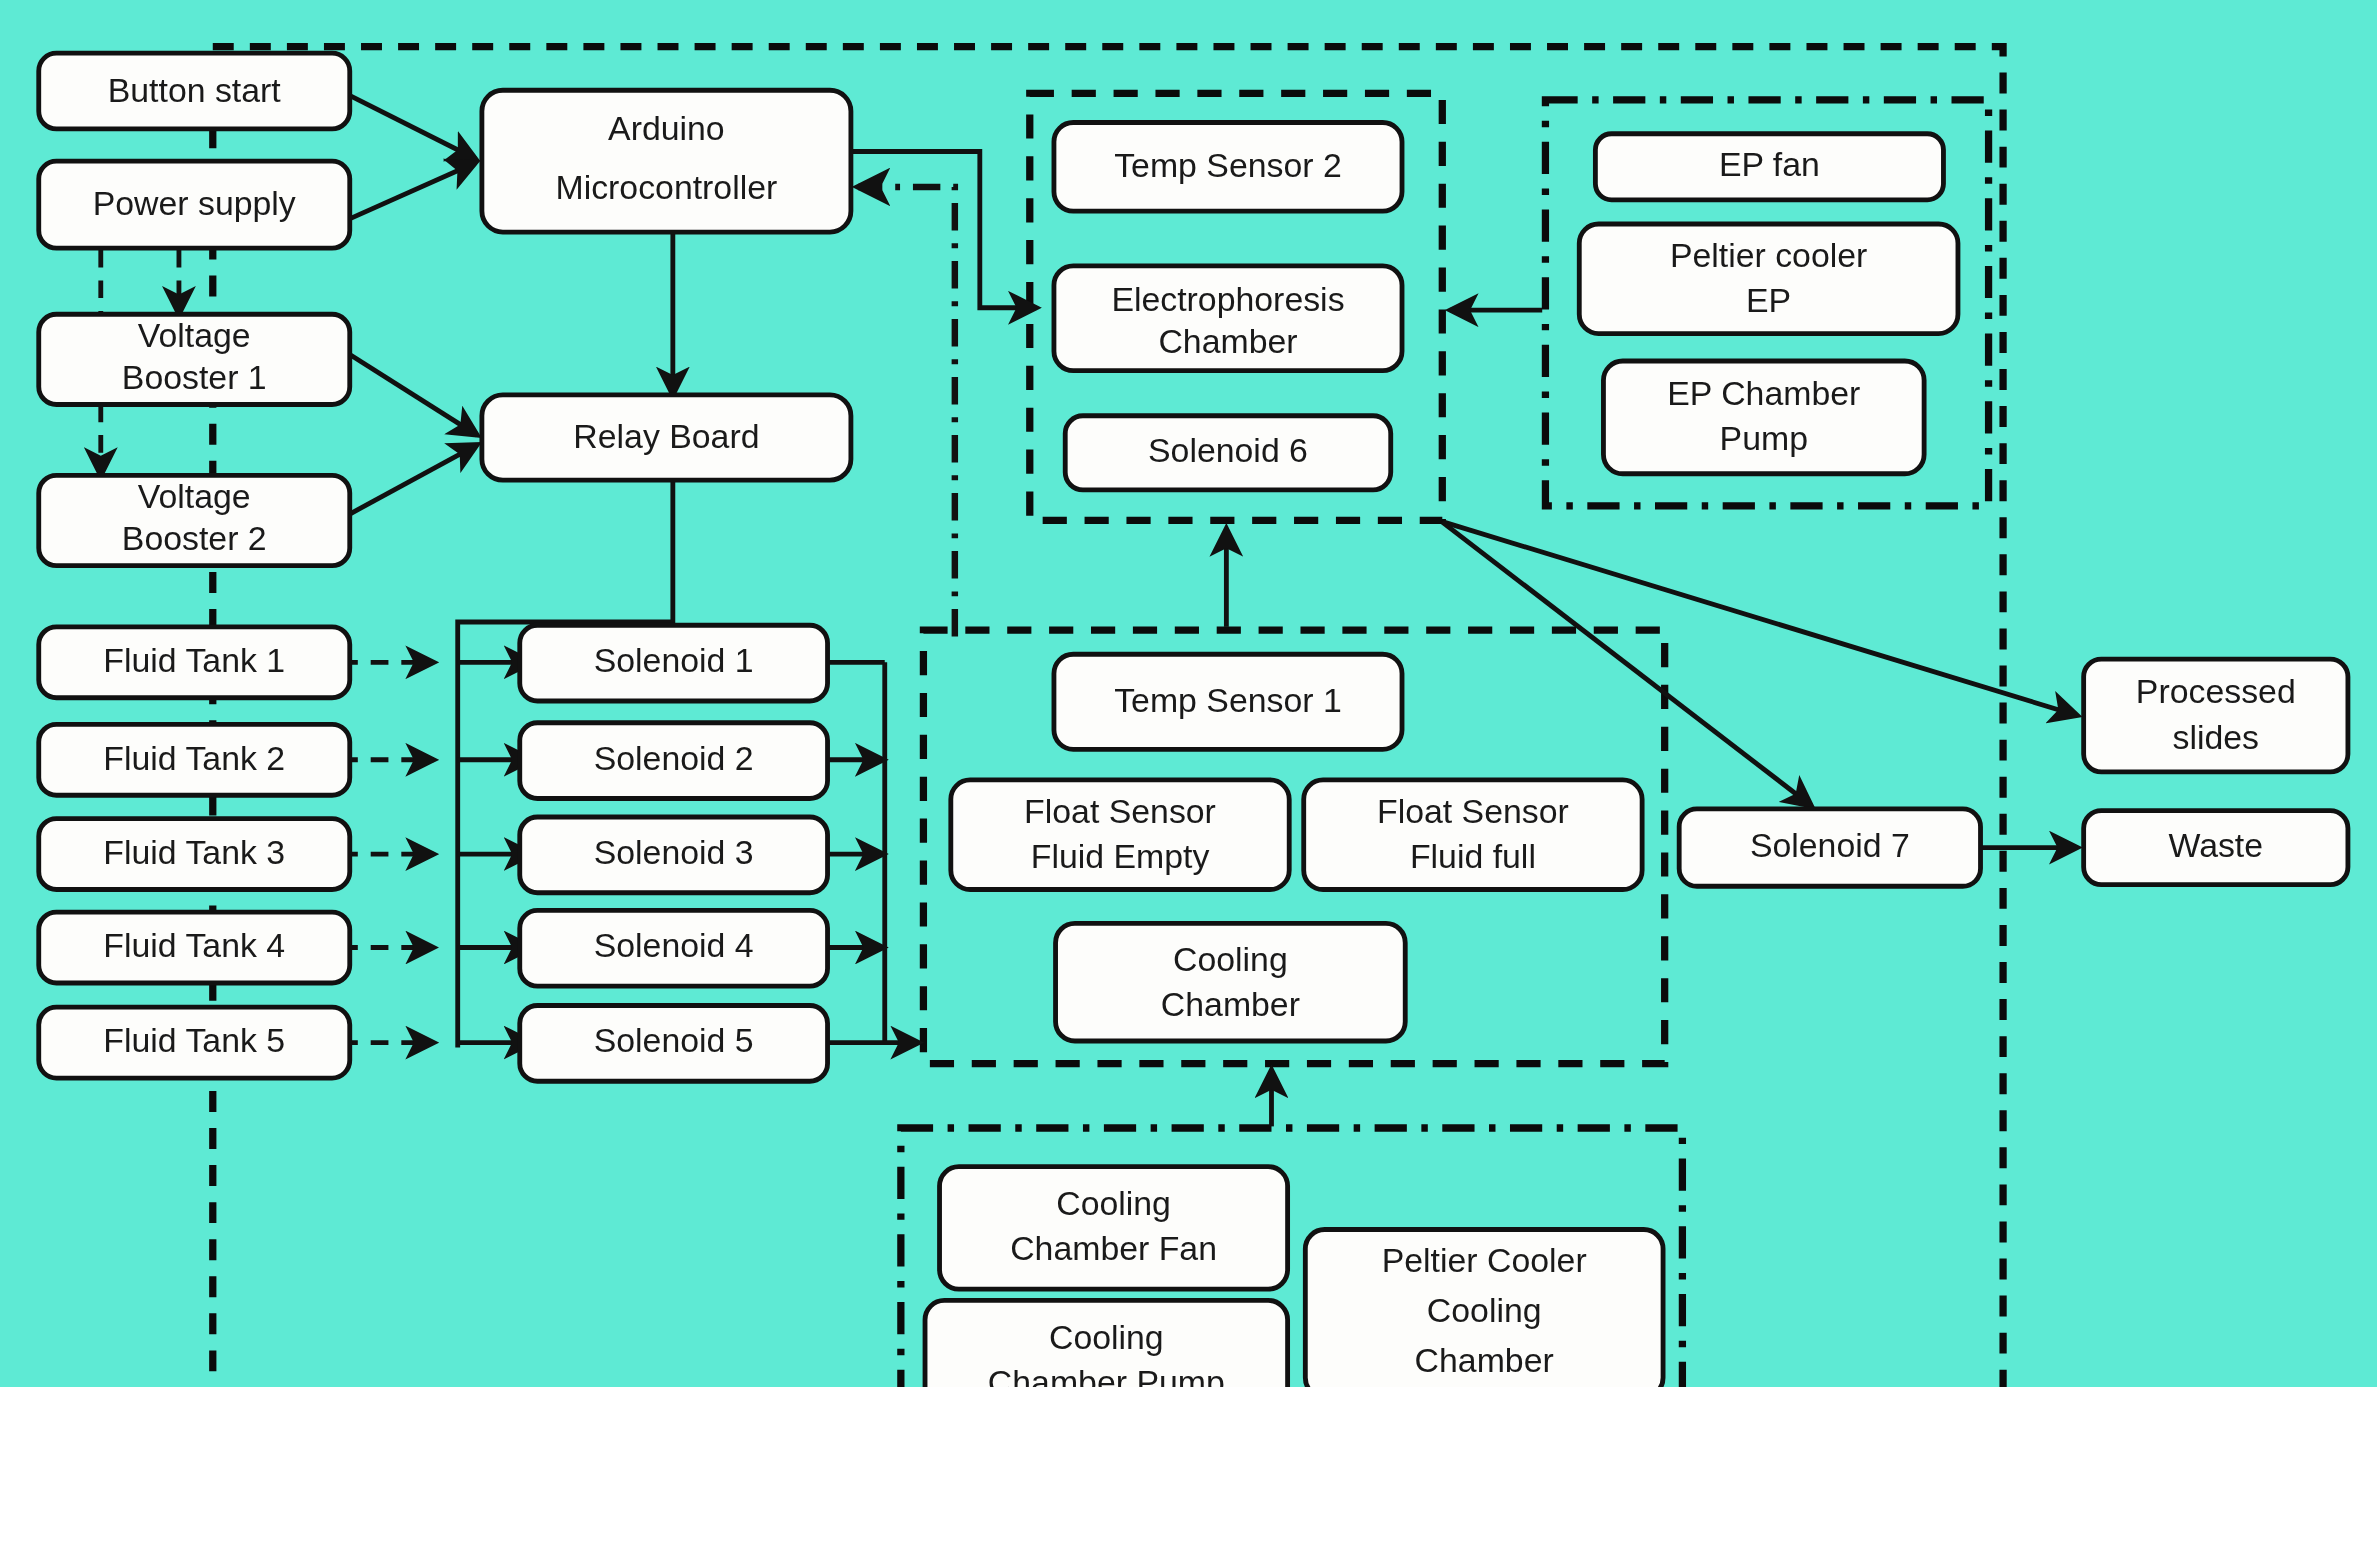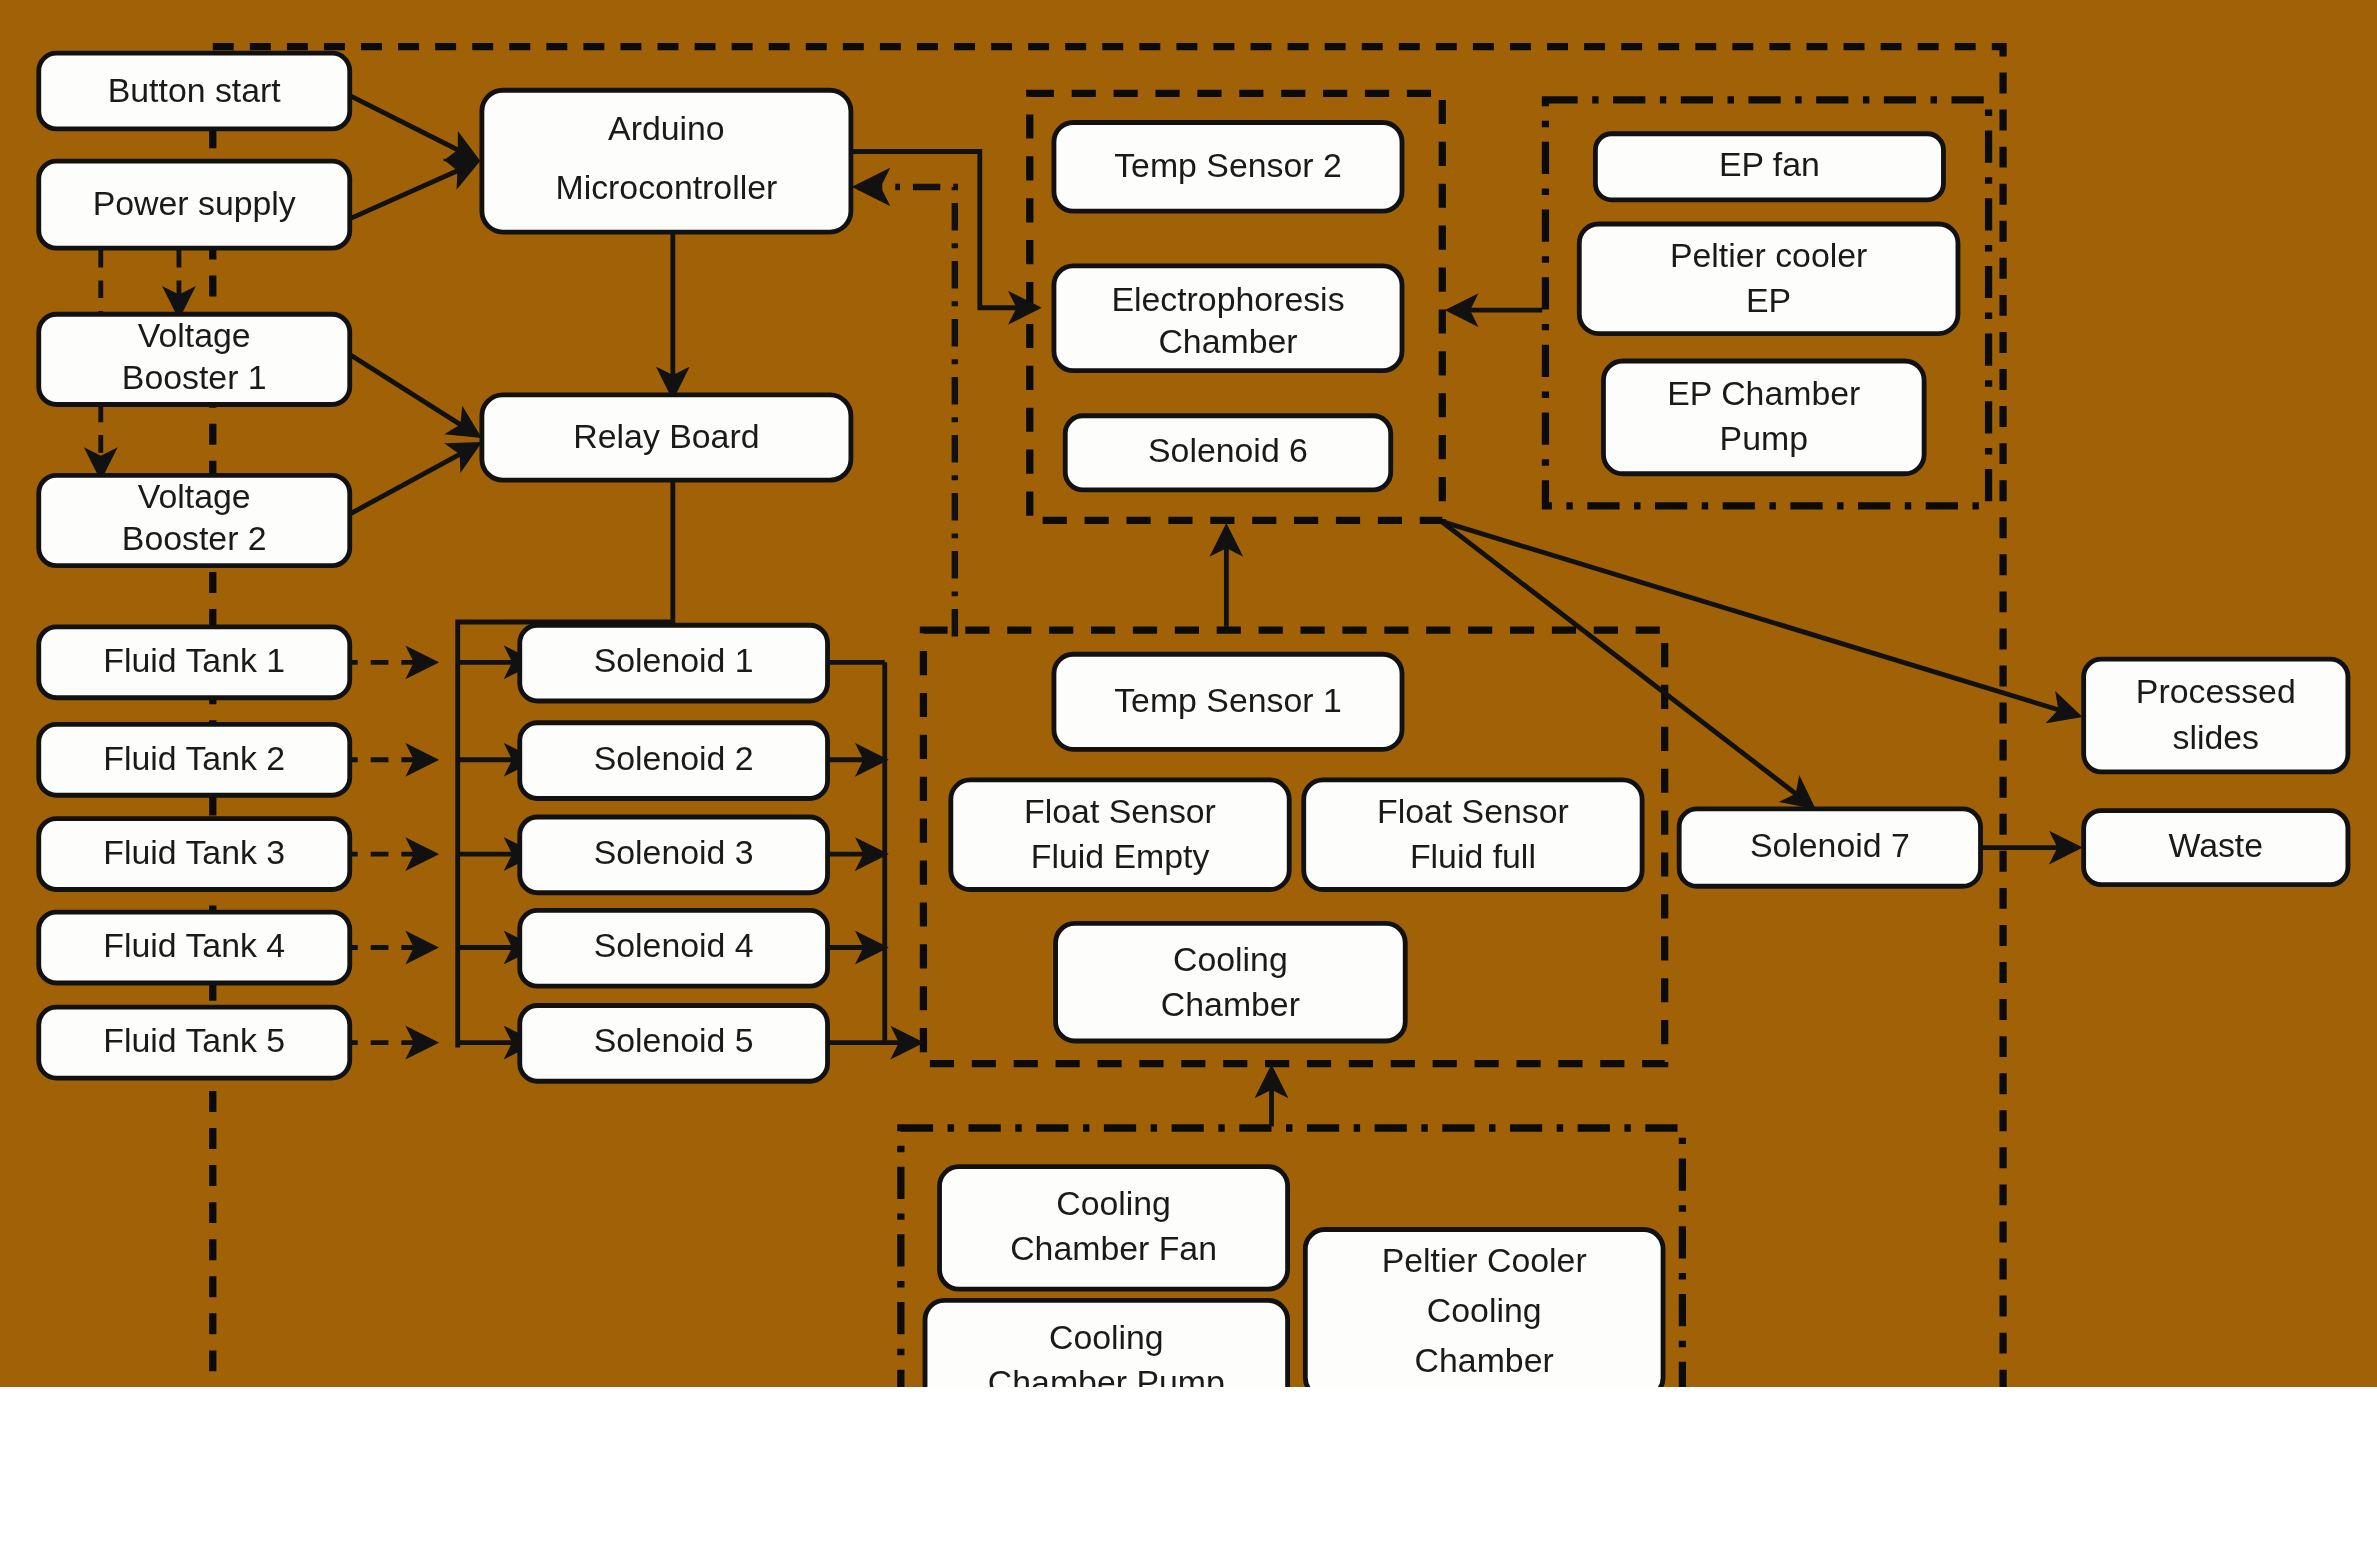--- a/index.html
+++ b/index.html
@@ -4,21 +4,21 @@
 <style>
   html, body {
     margin: 0;
     padding: 0;
     background: #ffffff;
   }
   #stage {
     position: relative;
     width: 2377px;
     height: 1387px;
-    background: #a16207;
+    background: #5eead4;
     font-family: "Liberation Sans", sans-serif;
     overflow: hidden;
   }
   svg#diagram {
     position: absolute;
     left: 0;
     top: 0;
     width: 2377px;
     height: 1551px;
   }

